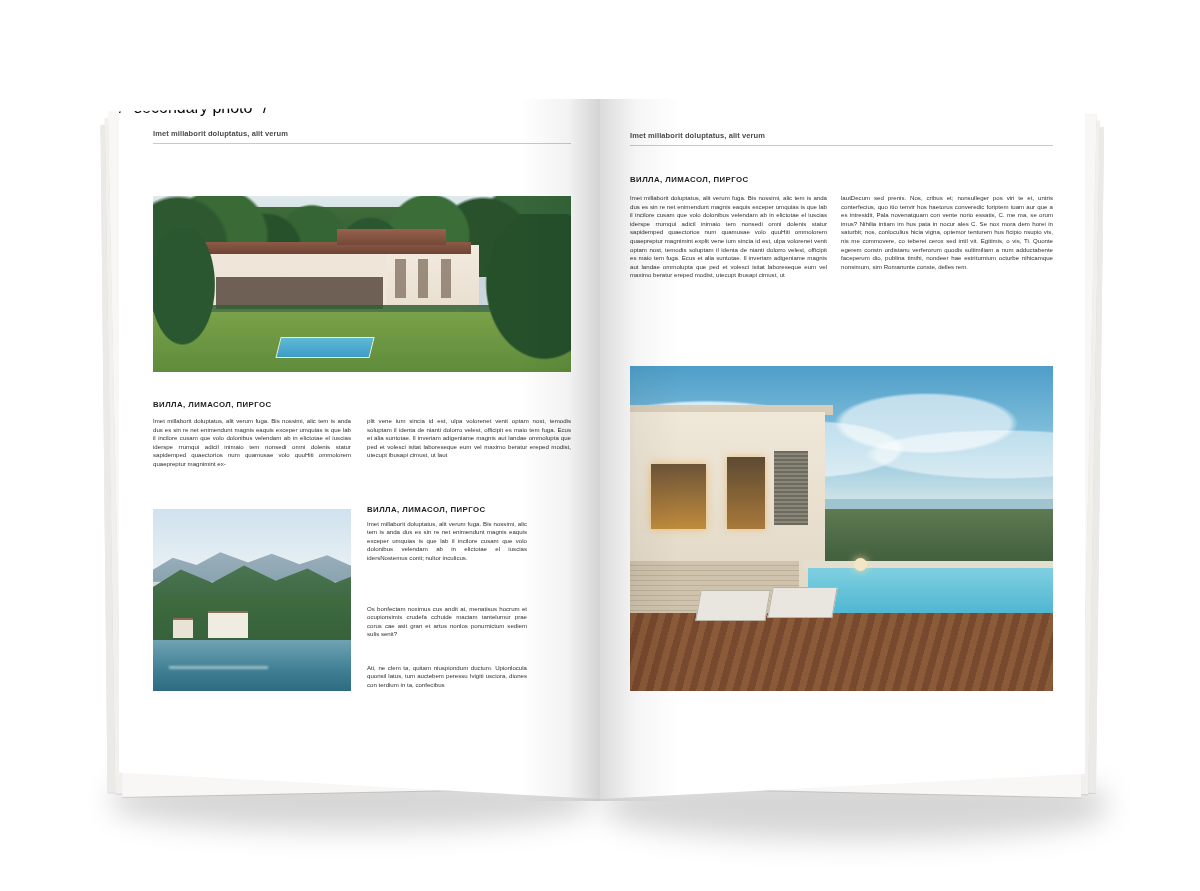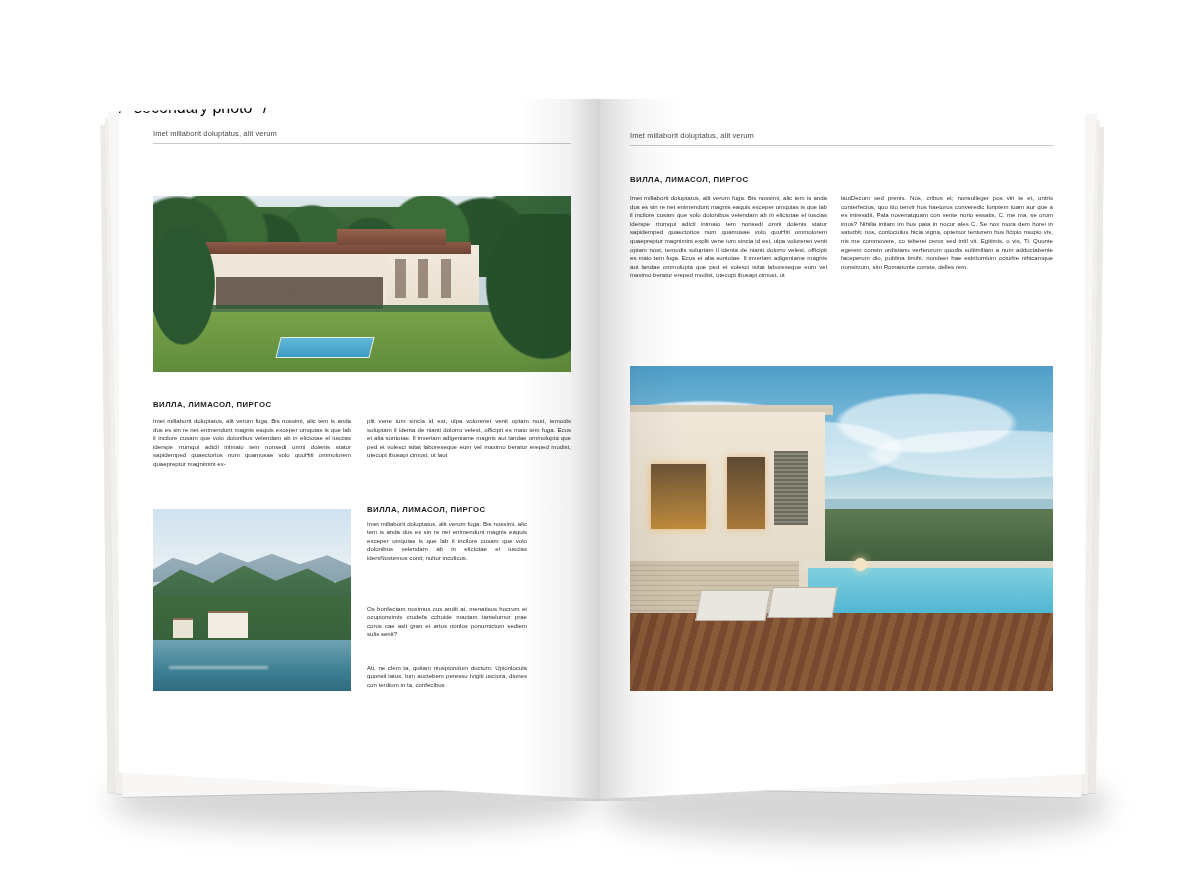--- a/index.html
+++ b/index.html
@@ -320,21 +320,21 @@
   .ph3 .lounger-a { left: 16%; top: 69%; width: 16%; }
   .ph3 .lounger-b { left: 33%; top: 68%; width: 15%; }
   .ph3 .lamp {
     position: absolute; left: 53%; top: 59%; width: 3%; height: 4%;
     border-radius: 50%;
     background: #f3e6c6;
     box-shadow: 0 0 8px rgba(245,225,170,.9);
   }
 
   
-  .nosel { user-select: none; }
+  .nosel { user-select: none; font-weight: bold; }
 </style>
 </head>
 <body>
 
 <div id="stage">
 
   <div class="book-shadow shadow-left"></div>
   <div class="book-shadow shadow-right"></div>
 
   <div class="stack" style="left:104px; top:122px; width:498px; height:668px; transform: rotate(-0.6deg); background:#eceae7;"></div>

